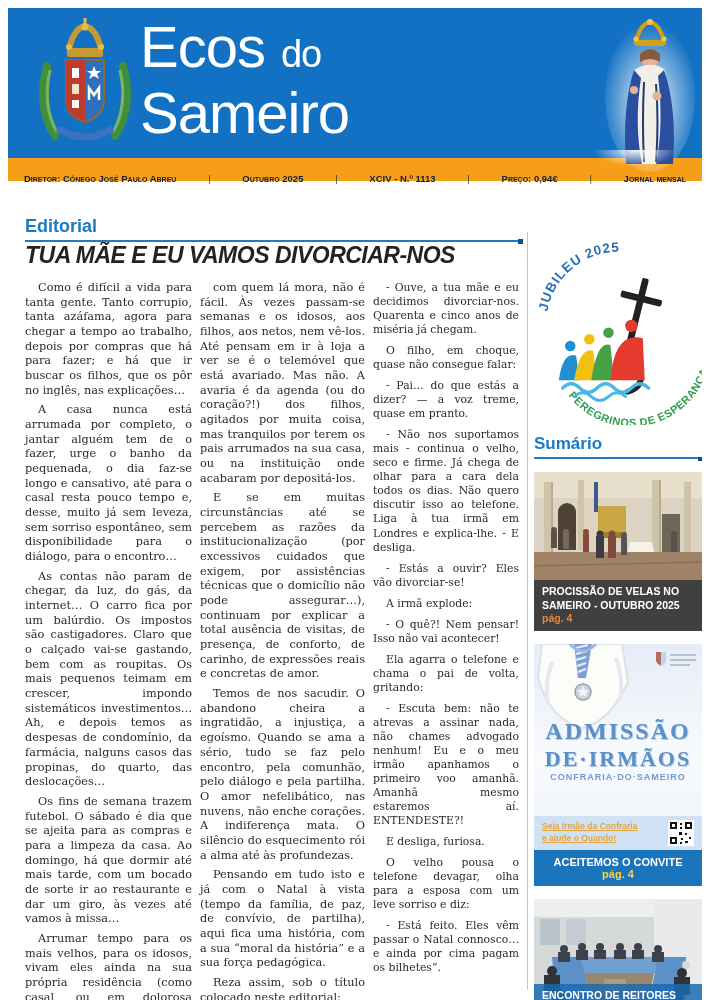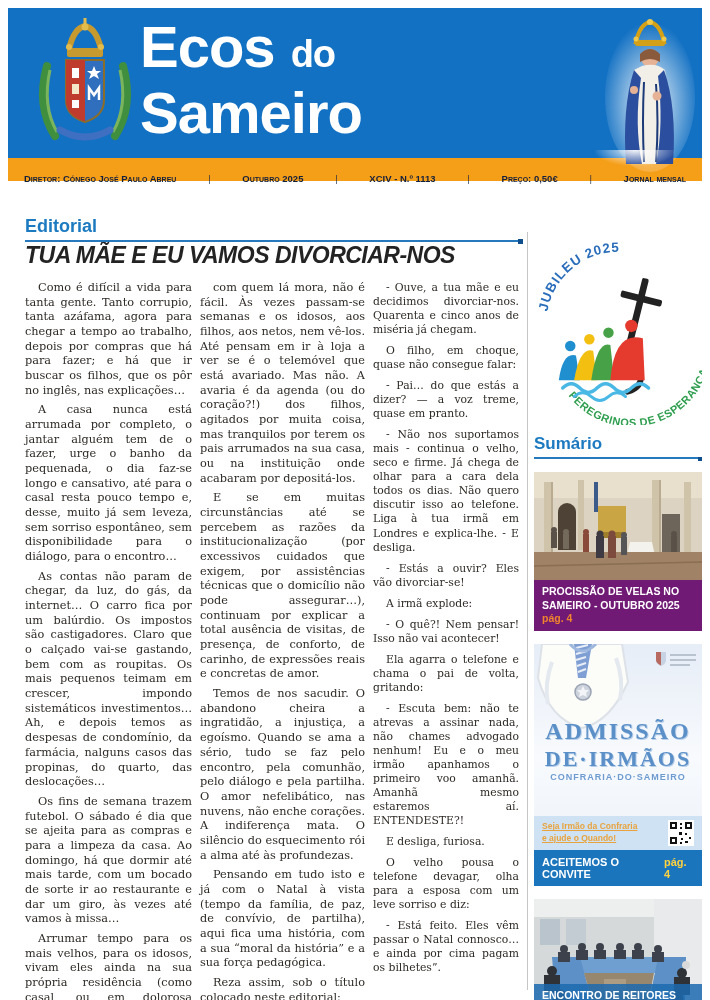--- a/index.html
+++ b/index.html
@@ -2,21 +2,21 @@
 <html><head>
 <meta charset="utf-8">
 <style>
   * { margin:0; padding:0; box-sizing:border-box; }
   body { background:#e8e8e8; font-family:"Liberation Sans", sans-serif; }
   .page { position:relative; width:710px; height:1000px; background:#fff; margin:0 auto; overflow:hidden; }
 
   
   .header-wrap { position:relative; height:181px; }
   .header-blue { position:absolute; left:8px; right:8px; top:8px; height:150px; background:#1371c3; }
-  .masthead-title { position:absolute; left:140px; top:18px; color:#fff; font-weight:bold; letter-spacing:-1px; line-height:1; }
+  .masthead-title { position:absolute; left:140px; top:18px; color:#fff; font-weight:normal; letter-spacing:-1px; line-height:1; }
   .masthead-title .l1 { font-size:58px; }
   .masthead-title .l1 .small { font-size:38px; margin-left:16px; }
   .masthead-title .l2 { font-size:58px; margin-top:8px; }
   .crest { position:absolute; left:30px; top:18px; }
   .statue-box { position:absolute; right:14px; top:12px; z-index:2; }
   .infobar { position:absolute; left:8px; right:8px; top:158px; height:23px; background:#f59e18; z-index:1; }
   .glow-spill { position:absolute; right:20px; top:150px; width:110px; height:28px; z-index:2;
     background:radial-gradient(ellipse 55px 22px at 50% 0%, rgba(255,255,255,0.95), rgba(255,255,255,0) 75%); }
   .infobar-row { position:absolute; left:8px; right:8px; top:158px; height:41px; z-index:3;
     display:flex; align-items:center; justify-content:space-between; padding:0 16px;
@@ -41,37 +41,37 @@
 
   
   .sidebar { position:absolute; left:534px; top:224px; width:168px; }
   .jubilee { height:202px; display:flex; justify-content:center; align-items:center; }
   .summary-head { color:#1c7ac1; font-size:17px; font-weight:bold; margin-top:8px; }
   .summary-rule { position:relative; height:2px; background:#2679bd; margin-top:3px; }
   .summary-rule::after { content:""; position:absolute; right:0; top:0; width:4px; height:4px; background:#0f4e8c; }
 
   .sb-item { margin-top:13px; }
   .sb-photo { display:block; width:168px; }
-  .capbar { background:#701a75; color:#fff; font-weight:bold; font-size:10.5px; line-height:1.3; padding:5px 8px; }
+  .capbar { background:#404040; color:#fff; font-weight:bold; font-size:10.5px; line-height:1.3; padding:5px 8px; }
   .pref-o { color:#f0832d; font-weight:bold; }
   .pref-y { color:#ffd23f; font-weight:bold; }
 
   
   .poster { position:relative; height:206px; background:linear-gradient(180deg,#e6edf7 0%, #f8fafd 55%, #edf3fa 100%); overflow:hidden; }
   .poster-t1 { position:absolute; top:74px; width:100%; text-align:center; font-family:"Liberation Serif", serif;
       font-weight:bold; font-size:24px; letter-spacing:2px; color:#5b8fc7; text-shadow:1px 1px 0 #b9d0ea; }
   .poster-t2 { position:absolute; top:102px; width:100%; text-align:center; font-family:"Liberation Serif", serif;
       font-weight:bold; font-size:22px; letter-spacing:2px; color:#5b8fc7; text-shadow:1px 1px 0 #b9d0ea; }
   .poster-t3 { position:absolute; top:128px; width:100%; text-align:center; font-weight:bold; font-size:9px;
       letter-spacing:1px; color:#6d9bd2; }
   .promo { position:absolute; left:0; right:0; bottom:0; height:34px; background:#cfe2f4;
       display:flex; align-items:center; justify-content:space-between; padding:1px 8px; }
   .promo-text { color:#e8a33d; font-weight:bold; font-size:8.5px; line-height:1.35; text-decoration:underline; }
   .capbar2 { background:#1b75bc; color:#fff; font-weight:bold; font-size:11px; padding:6px 8px;
-      display:flex; justify-content:space-between; align-items:center; }
+      display:flex; justify-content:space-between; align-items:center;flex-direction:column; }
 
   .photo-wrap { position:relative; }
   .overlay-cap { position:absolute; left:0; right:0; bottom:0; background:rgba(27,106,175,0.85);
       color:#fff; font-weight:bold; font-size:10.5px; line-height:1.3; padding:5px 8px; }
 </style>
 </head>
 <body>
 
 <div class="page">
 
@@ -130,21 +130,21 @@
 
     <div class="infobar"></div>
     <div class="glow-spill"></div>
     <div class="infobar-row">
       <span>Diretor: Cónego José Paulo Abreu</span>
       <span class="sep">|</span>
       <span>Outubro 2025</span>
       <span class="sep">|</span>
       <span>XCIV - N.º 1113</span>
       <span class="sep">|</span>
-      <span>Preço: 0,50€</span>
+      <span>Preço: 0,94€</span>
       <span class="sep">|</span>
       <span>Jornal mensal</span>
     </div>
   </div>
 
   <div class="editorial-area">
     <div class="section-label">Editorial</div>
     <div class="rule"></div>
     <div class="headline">TUA MÃE E EU VAMOS DIVORCIAR-NOS</div>
     <div class="cols">

